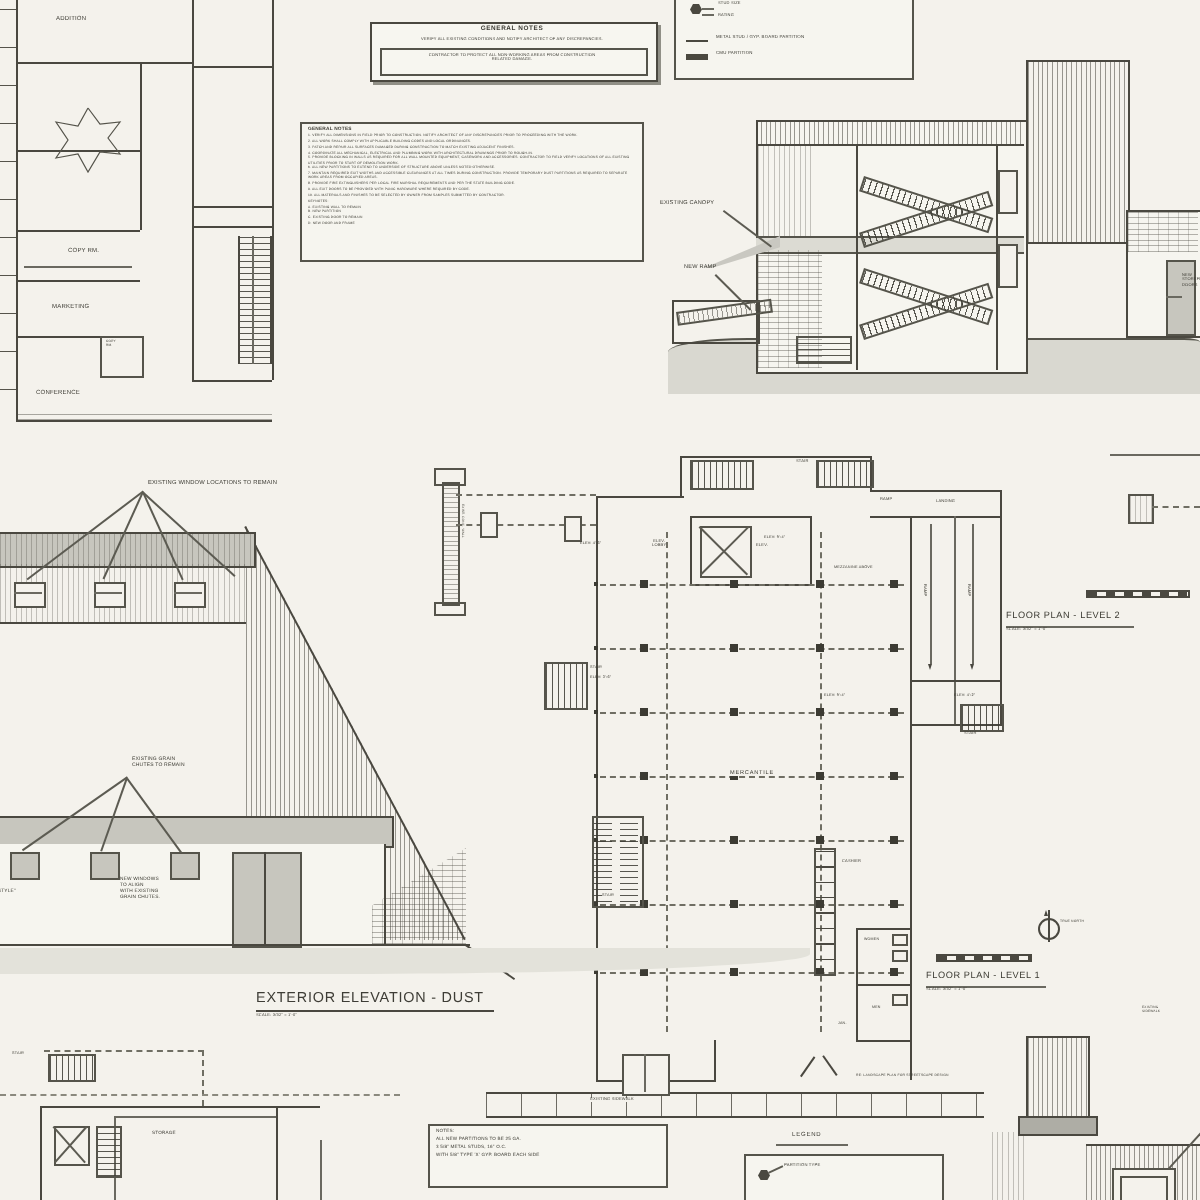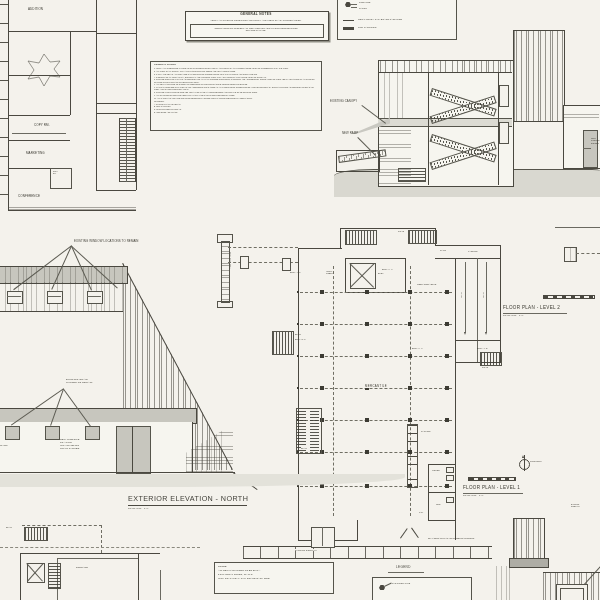--- a/index.html
+++ b/index.html
@@ -312,21 +312,21 @@
     <div class="ldr" style="left:64px;top:389px;width:64px;transform:rotate(145.1deg)"></div>
     <div class="ldr" style="left:64px;top:389px;width:39px;transform:rotate(109.4deg)"></div>
     <div class="ldr" style="left:64px;top:389px;width:46px;transform:rotate(53.9deg)"></div>
     <div class="t" style="left:60px;top:439px;font-size:2.4px">NEW WINDOWS
 TO ALIGN
 WITH EXISTING
 GRAIN CHUTES.</div>
     <div class="t" style="left:-10px;top:442px;font-size:2.4px">NEW
 "BARN-STYLE"
 DOORS</div>
-    <div class="t" style="left:128px;top:495px;font-size:7.2px;letter-spacing:.4px;color:#3e3d36">EXTERIOR ELEVATION - NORTH</div>
+    <div class="t" style="left:128px;top:495px;font-size:7.2px;letter-spacing:.4px;color:#3e3d36">EXTERIOR ELEVATION - DUST</div>
     <div class="ln hl" style="left:128px;top:504.5px;width:119px"></div>
     <div class="t" style="left:128px;top:506.5px;font-size:2px">SCALE: 3/32" = 1'-0"</div>
   </div>
 
   <div>
     <div class="dash" style="left:22px;top:525px;width:80px"></div>
     <div class="vdash" style="left:101px;top:525px;height:28px"></div>
     <div class="dash" style="left:0px;top:547px;width:200px;border-top-style:dashed;border-top-color:#8a897e"></div>
     <div class="t" style="left:6px;top:526px;font-size:1.9px">STAIR</div>
     <div class="stairv boxt" style="position:absolute;left:24px;top:527px;width:22px;height:12px"></div>

